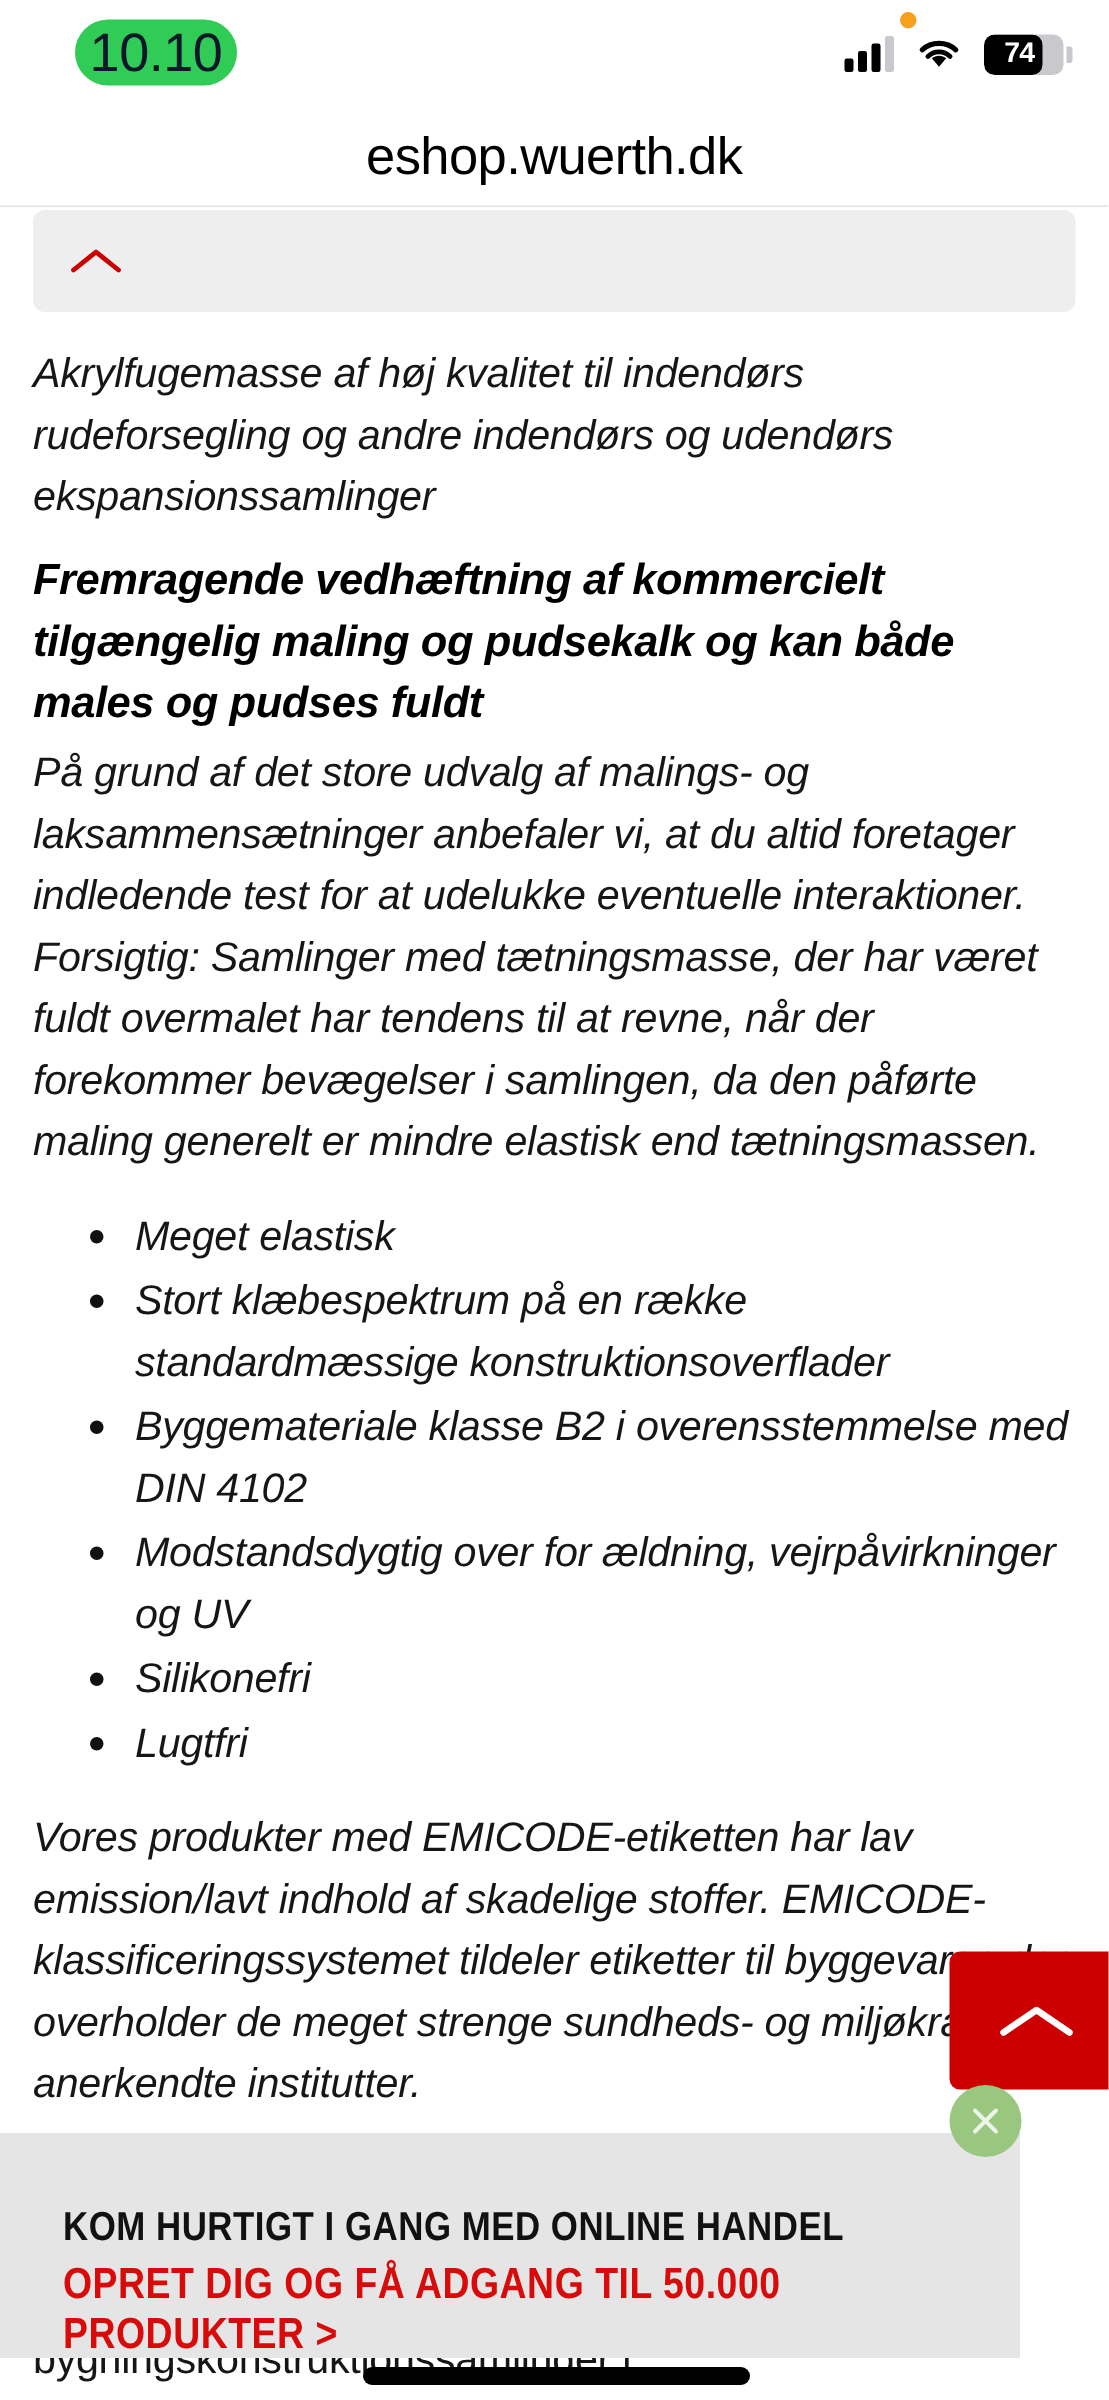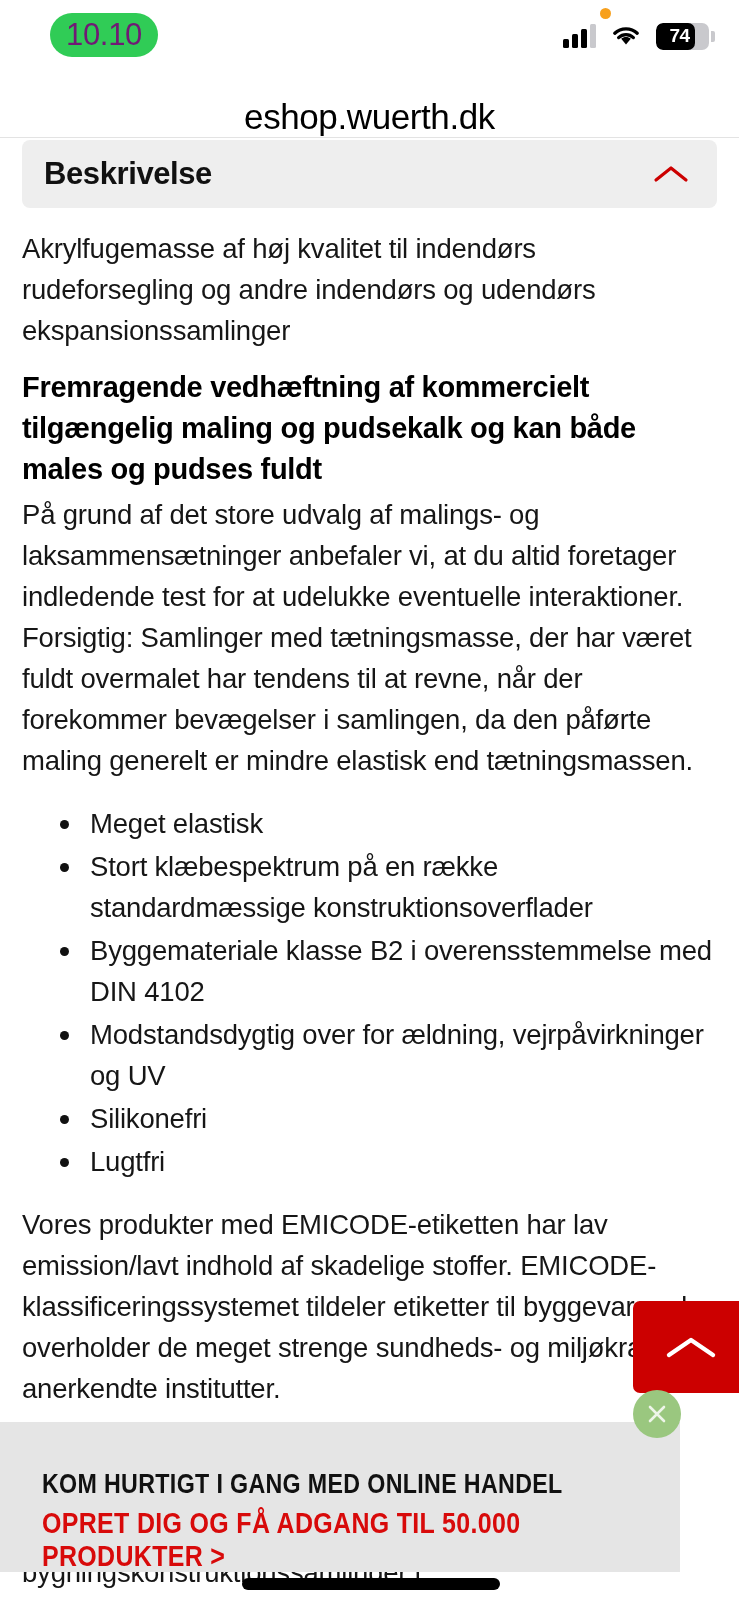--- a/index.html
+++ b/index.html
@@ -11,22 +11,22 @@
   }
   body { position:relative; }
 
   
   .statusbar{
     position:absolute; top:0; left:0; width:739px; height:72px;
   }
   .time-pill{
     position:absolute; left:50px; top:13px;
     width:108px; height:44px; border-radius:22px;
-    background:#30cc56; color:#701a75;
-    font-size:31px; font-weight:500;
+    background:#30cc56; color:#0f172a;
+    font-size:36px; font-weight:500;
     display:flex; align-items:center; justify-content:center;
     letter-spacing:-0.3px;
   }
   .status-right{
     position:absolute; right:24px; top:16px;
     display:flex; align-items:center; gap:14px; height:40px;
   }
   .privacy-dot{
     position:absolute; right:128px; top:8px;
     width:11px; height:11px; border-radius:50%; background:#f7a01d;
@@ -54,21 +54,21 @@
   }
   .battery-cap{
     width:4px; height:11px; background:#c9c9cd;
     border-radius:0 2px 2px 0; margin-left:2px;
   }
   .batt-wrap{ display:flex; align-items:center; }
 
   
   .urlbar{
     position:absolute; top:72px; left:0; width:739px; height:66px;
-    display:flex; align-items:flex-end; justify-content:center;
+    display:flex; align-items:center; justify-content:center;
     border-bottom:1px solid #e3e3e3;
   }
   .urlbar .url{
     font-size:35px; color:#000; letter-spacing:-0.4px;
   }
 
   
   .accordion{
     position:absolute; top:140px; left:22px;
     width:695px; height:68px;
@@ -80,20 +80,21 @@
     font-size:31px; font-weight:700; color:#111; letter-spacing:-0.4px;
   }
   .chev-red{ width:40px; height:26px; display:block; }
 
   
   .content{
     position:absolute; top:228px; left:0; width:734px;
     padding:0 22px;
     font-size:27.5px; line-height:41px; color:#161616;
     letter-spacing:-0.2px;
+    font-style:italic;
   }
   .content p{ margin:0 0 4px 0; }
   .content p.lead{ margin-bottom:16px; }
   .content h3{
     font-size:29px; font-weight:700; line-height:41px;
     margin:0 0 4px 0; color:#000; letter-spacing:-0.3px;
   }
   .content ul{
     margin:22px 0 22px 0; padding-left:68px; list-style:none;
   }
@@ -187,21 +188,20 @@
       <span class="battery-cap"></span>
     </span>
   </div>
 </div>
 
 <div class="urlbar">
   <span class="url">eshop.wuerth.dk</span>
 </div>
 
 <div class="accordion">
-  <span class="title">Beskrivelse</span>
   <span>
     <svg class="chev-red" viewBox="0 0 40 26">
       <path d="M5 19 L20 7 L35 19" stroke="#cc0000" stroke-width="3.2" fill="none" stroke-linecap="round" stroke-linejoin="round"></path>
     </svg>
   </span>
 </div>
 
 <div class="content">
   <p class="lead">Akrylfugemasse af høj kvalitet til indendørs rudeforsegling og andre indendørs og udendørs ekspansionssamlinger</p>
   <h3>Fremragende vedhæftning af kommercielt tilgængelig maling og pudsekalk og kan både males og pudses fuldt</h3>

